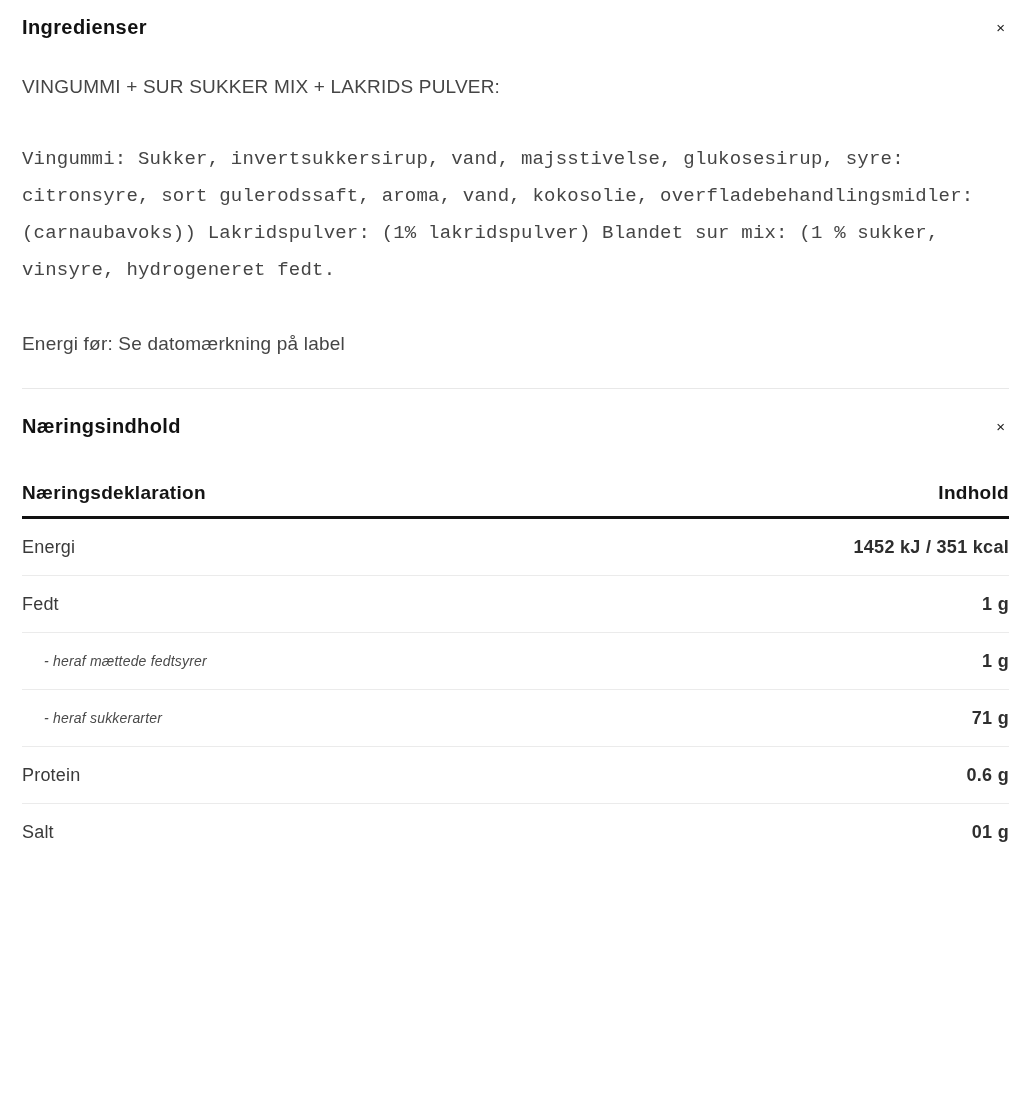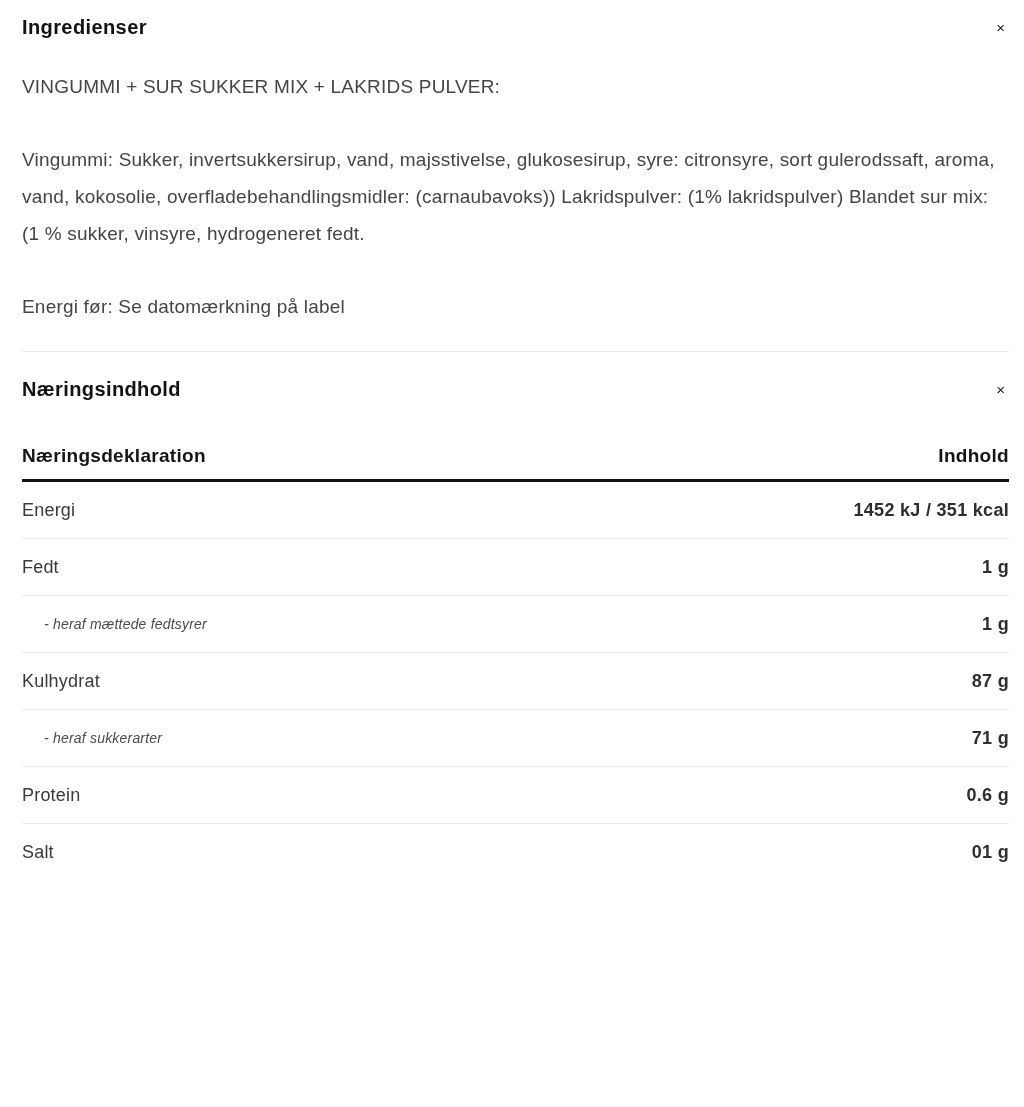--- a/index.html
+++ b/index.html
@@ -43,21 +43,21 @@
   }
 
   
   .body-text p {
     font-size: 19px;
     line-height: 37px;
     letter-spacing: 0.2px;
     color: #454545;
   }
   .intro      { margin-top: 22px; }
-  .details    { margin-top: 36px; }
+  .details    { margin-top: 36px; font-family: Liberation Mono, monospace; }
   .storage    { margin-top: 36px; }
   .best       { margin-top: 36px; }
 
   .divider {
     border: none;
     border-top: 1px solid #e8e8e8;
     margin-top: 26px;
   }
 
   
@@ -131,24 +131,20 @@
         <span class="tvalue">1452 kJ / 351 kcal</span>
       </div>
       <div class="trow">
         <span class="tlabel">Fedt</span>
         <span class="tvalue">1 g</span>
       </div>
       <div class="trow sub">
         <span class="tlabel">- heraf mættede fedtsyrer</span>
         <span class="tvalue">1 g</span>
       </div>
-      <div class="trow">
-        <span class="tlabel">Kulhydrat</span>
-        <span class="tvalue">87 g</span>
-      </div>
       <div class="trow sub">
         <span class="tlabel">- heraf sukkerarter</span>
         <span class="tvalue">71 g</span>
       </div>
       <div class="trow">
         <span class="tlabel">Protein</span>
         <span class="tvalue">0.6 g</span>
       </div>
       <div class="trow">
         <span class="tlabel">Salt</span>

